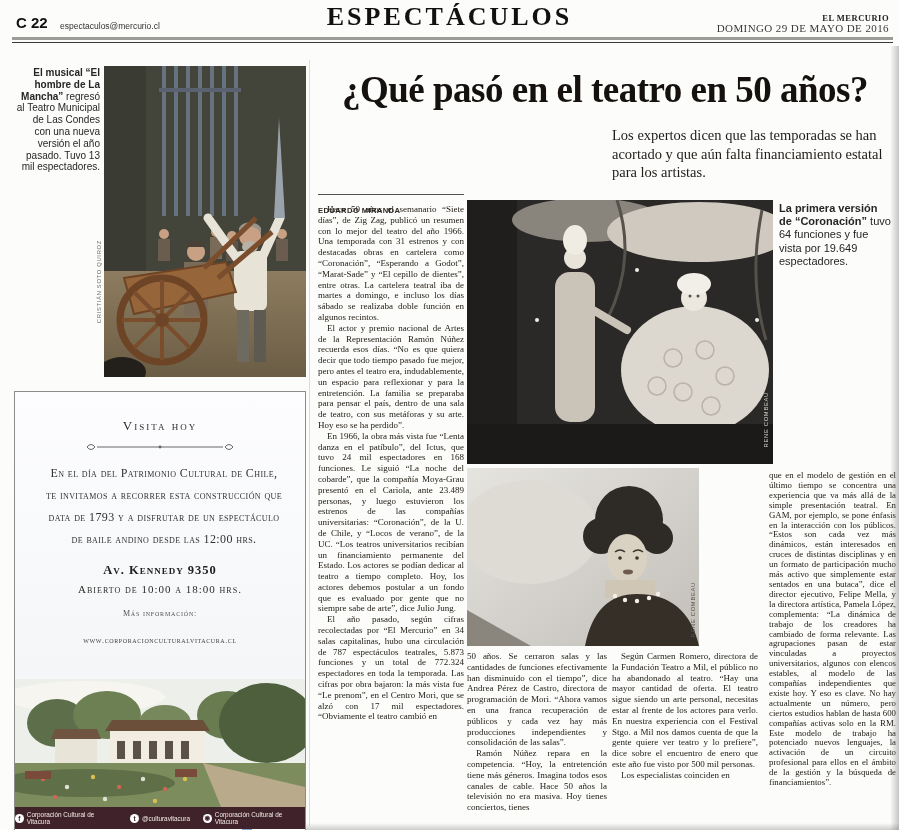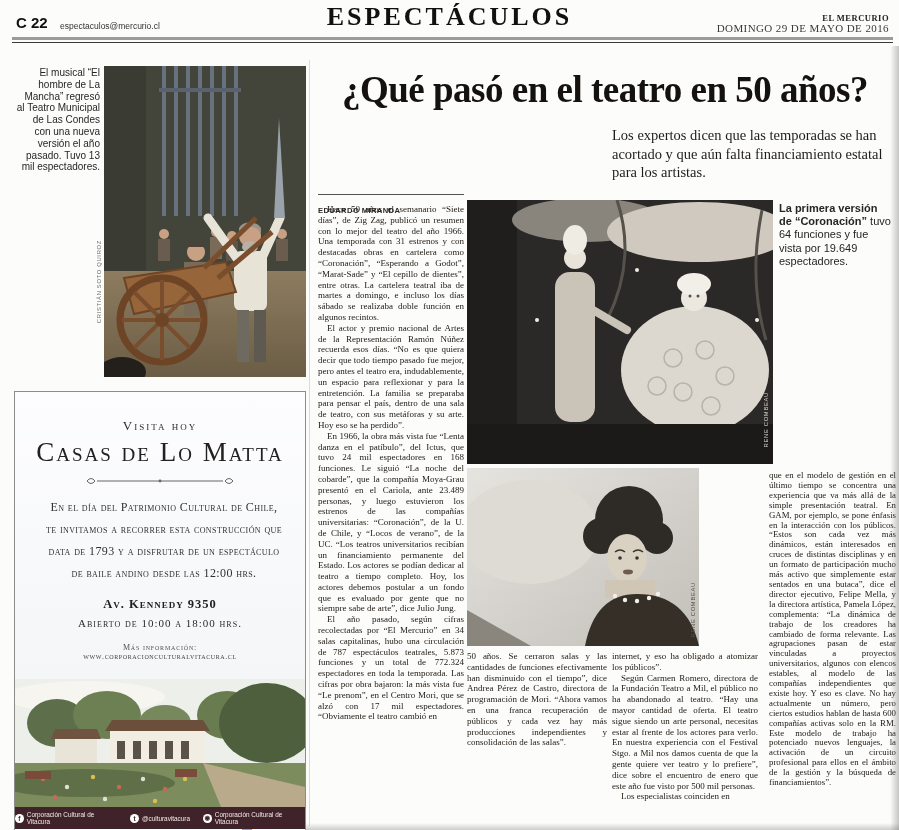--- a/index.html
+++ b/index.html
@@ -16,21 +16,21 @@
   .hd-right{position:absolute;right:10px;top:13px;text-align:right;line-height:10px;}
   .hd-mast{font-size:8.5px;font-weight:bold;letter-spacing:0.5px;color:#222;}
   .hd-date{font-size:11px;letter-spacing:0.4px;color:#3a3a3a;}
   .rule-a{position:absolute;left:12px;right:6px;top:37px;border-top:3px solid #9b9b98;}
   .rule-b{position:absolute;left:12px;right:6px;top:42px;border-top:1px solid #3c3a38;}
   .colrule{position:absolute;left:309px;top:60px;height:766px;border-left:1px solid #dddbd6;}
 
   
   .lf-cap{position:absolute;left:14px;top:67px;width:86px;text-align:right;
           font-family:"Liberation Sans",sans-serif;font-size:10px;line-height:11.8px;color:#262626;}
-  .lf-cap .b{font-weight:normal;margin-top:8px;}
+  .lf-cap .b{font-weight:bold;margin-top:8px;}
   .photo{position:absolute;overflow:hidden;background:#555;}
   .ph-mancha{left:104px;top:66px;width:202px;height:311px;}
   .vcred{position:absolute;font-family:"Liberation Sans",sans-serif;font-size:5.8px;
          letter-spacing:0.7px;writing-mode:vertical-rl;transform:rotate(180deg);white-space:nowrap;}
   .cred-mancha{left:96px;top:240px;color:#6b6b6b;}
   .cred-coro{left:763px;top:392px;color:#d5d2cc;}
   .cred-locos{left:690px;top:582px;color:#56524c;}
 
   
   .headline{position:absolute;left:314px;top:68px;width:582px;text-align:center;
@@ -64,21 +64,21 @@
           padding-top:26px;background:linear-gradient(#fdfdff,#f4f6f8);}
   .sc{font-variant:small-caps;}
   .ad-visit{font-size:13px;letter-spacing:2px;color:#2e2c2a;}
   .ad-title{font-size:27px;letter-spacing:2px;margin-top:3px;color:#232120;}
   .ad-sub{font-size:12px;letter-spacing:1.5px;margin-top:2px;color:#2e2c2a;}
   .ad-orn{margin-top:8px;display:flex;align-items:center;gap:4px;color:#555;}
   .ad-body{margin-top:10px;width:238px;font-size:12px;line-height:22px;letter-spacing:0.4px;color:#33312f;margin-left:8px;}
   .ad-addr{margin-top:13px;font-size:12.5px;font-weight:bold;letter-spacing:1px;color:#232120;}
   .ad-hours{margin-top:5px;font-size:11px;letter-spacing:1px;color:#2e2c2a;}
   .ad-info{margin-top:14px;font-size:8px;letter-spacing:0.8px;color:#55534f;}
-  .ad-web{margin-top:0;font-size:8px;letter-spacing:0.6px;color:#44423e;}
+  .ad-web{margin-top:18px;font-size:8px;letter-spacing:0.6px;color:#44423e;}
   .ad-photo{height:128px;overflow:hidden;}
   .ad-social{height:22px;background:#40232a;display:flex;align-items:center;justify-content:center;
              gap:13px;font-family:"Liberation Sans",sans-serif;font-size:6.4px;color:#f2eae6;}
   .soc{display:flex;align-items:center;gap:3px;}
   .sicon{width:9px;height:9px;border-radius:50%;background:#fff;color:#40232a;font-size:6.5px;
          font-weight:bold;display:inline-flex;align-items:center;justify-content:center;
          font-family:"Liberation Sans",sans-serif;}
   .ad-logos{height:37px;background:#fff;display:flex;align-items:center;padding:0 12px;
             font-family:"Liberation Sans",sans-serif;}
   .vita-wrap{display:flex;align-items:center;gap:5px;text-align:center;}
@@ -176,21 +176,20 @@
       </g>
       <circle cx="58" cy="254" r="7" fill="#6e4426"></circle>
       <ellipse cx="18" cy="306" rx="24" ry="15" fill="#23201b"></ellipse>
     </svg>
   </div>
   <div class="vcred cred-mancha">CRISTIÁN SOTO QUIROZ</div>
 
   <div class="ad">
     <div class="ad-top">
       <div class="ad-visit sc">Visita hoy</div>
-      <div class="ad-title sc">Casas de Lo Matta</div>
       <div class="ad-orn">
         <svg width="150" height="10" viewBox="0 0 150 10">
             <path d="M2,5 q4,-5 8,0 q-4,5 -8,0" fill="none" stroke="#666" stroke-width="1"></path>
             <line x1="12" y1="5" x2="138" y2="5" stroke="#666" stroke-width="1"></line>
             <circle cx="75" cy="5" r="1.4" fill="#666"></circle>
             <path d="M148,5 q-4,-5 -8,0 q4,5 8,0" fill="none" stroke="#666" stroke-width="1"></path>
           </svg>
       </div>
       <div class="ad-body sc">En el día del Patrimonio Cultural de Chile, te invitamos a recorrer esta construcción que data de 1793 y a disfrutar de un espectáculo de baile andino desde las 12:00 hrs.</div>
       <div class="ad-addr sc">Av. Kennedy 9350</div>
@@ -358,23 +357,23 @@
           <circle cx="170" cy="133" r="2.2"></circle>
           <circle cx="182" cy="130" r="2.2"></circle>
           <circle cx="191" cy="126" r="2.2"></circle>
         </g>
     </svg>
   </div>
   <div class="vcred cred-locos">RENE COMBEAU</div>
 
   <div class="bodycol c2">
     <p class="cont">50 años. Se cerraron salas y las cantidades de funciones efectivamente han disminuido con el tiempo”, dice Andrea Pérez de Castro, directora de programación de Mori. “Ahora vamos en una franca recuperación de públicos y cada vez hay más producciones independientes y consolidación de las salas”.</p>
+    <p>Ramón Núñez repara en la competencia. “Hoy, la entretención tiene más géneros. Imagina todos esos canales de cable. Hace 50 años la televisión no era masiva. Hoy tienes conciertos, tienes</p>
   </div>
   <div class="bodycol c3">
-    <p class="cont">internet, y eso ha obligado a atomizar los públicos”.</p>
     <p>Según Carmen Romero, directora de la Fundación Teatro a Mil, el público no ha abandonado al teatro. “Hay una mayor cantidad de oferta. El teatro sigue siendo un arte personal, necesitas estar al frente de los actores para verlo. En nuestra experiencia con el Festival Stgo. a Mil nos damos cuenta de que la gente quiere ver teatro y lo prefiere”, dice sobre el encuentro de enero que este año fue visto por 500 mil personas.</p>
     <p>Los especialistas coinciden en</p>
   </div>
   <div class="bodycol c4">
     <p class="cont">que en el modelo de gestión en el último tiempo se concentra una experiencia que va más allá de la simple presentación teatral. En GAM, por ejemplo, se pone énfasis en la interacción con los públicos. “Estos son cada vez más dinámicos, están interesados en cruces de distintas disciplinas y en un formato de participación mucho más activo que simplemente estar sentados en una butaca”, dice el director ejecutivo, Felipe Mella, y la directora artística, Pamela López, complementa: “La dinámica de trabajo de los creadores ha cambiado de forma relevante. Las agrupaciones pasan de estar vinculadas a proyectos universitarios, algunos con elencos estables, al modelo de las compañías independientes que existe hoy. Y eso es clave. No hay actualmente un número, pero ciertos estudios hablan de hasta 600 compañías activas solo en la RM. Este modelo de trabajo ha potenciado nuevos lenguajes, la activación de un circuito profesional para ellos en el ámbito de la gestión y la búsqueda de financiamientos”.</p>
   </div>
 
   <div class="scan-r"></div>
   <div class="scan-b"></div>
 </div>

